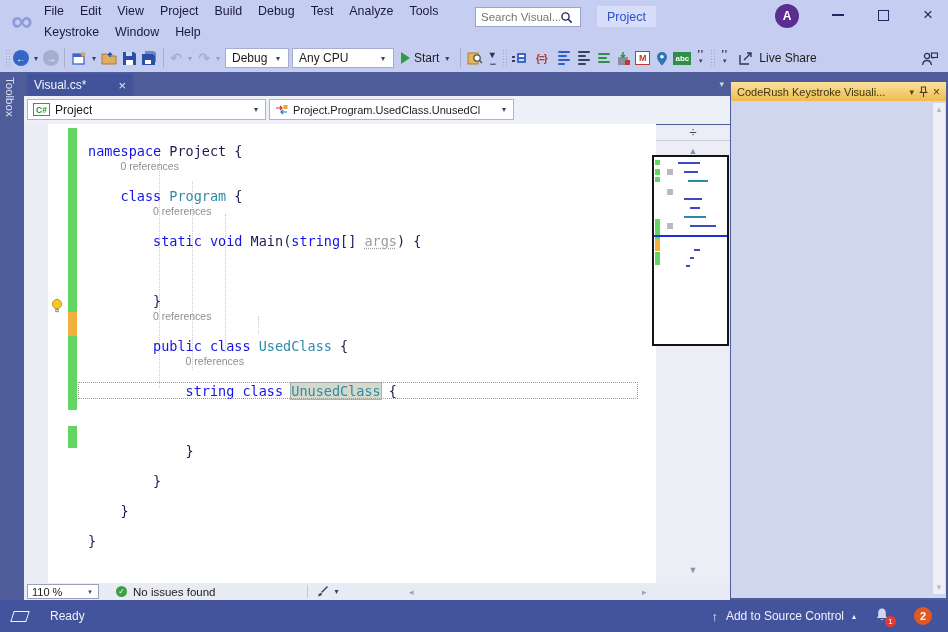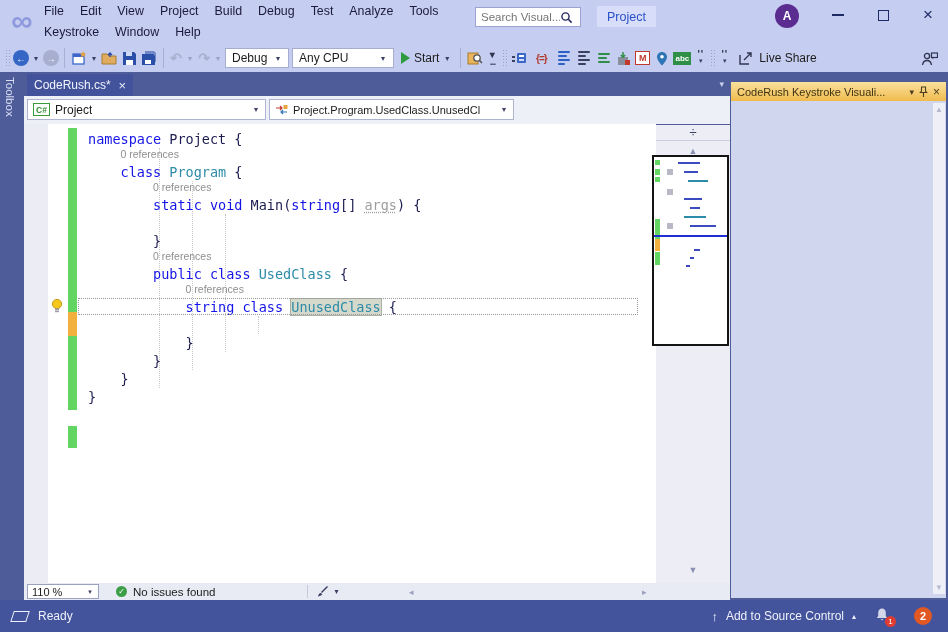--- a/index.html
+++ b/index.html
@@ -84,21 +84,21 @@
   .glyph-margin { position:absolute; left:0; top:0; width:24px; height:100%; background:#ecedf4; }
   .chg { position:absolute; width:9px; left:44px; }
   .chg-g1 { top:4px; height:282px; background:#62d562; }
   .chg-o  { top:188px; height:24px; background:#f2b13c; }
   .chg-g2 { top:302px; height:22px; background:#62d562; }
   .iguide { position:absolute; width:0; border-left:1px dotted #c9c9c9; }
   .lightbulb { position:absolute; left:26px; top:174px; }
   #code-lines { position:absolute; left:64px; top:6px; right:0; font-family:"DejaVu Sans Mono", monospace;
                 font-size:13.5px; }
   .cl { white-space:pre; position:relative; }
-  .cl.code { height:18px; line-height:18px; }
+  .cl.code { height:18px; line-height:18px;margin-top:12px; }
   .cl.lens { height:15px; line-height:13px; font-family:Liberation Sans, sans-serif; font-size:10.5px; color:#8f8f8f; }
   .cl.current::after { content:""; position:absolute; left:-10px; right:18px; top:0; bottom:1px;
                        border:1px dotted #9b9b9b; pointer-events:none; }
   .tk-kw { color:#1414e6; } .tk-ty { color:#2e8ba8; } .tk-id { color:#1c1c50; } .tk-pn { color:#1c1c50; }
   .tk-dim { color:#9d9d9d; text-decoration:underline dotted #9d9d9d; text-underline-offset:2px; }
   .tk-tyhl { color:#2e8ba8; background:#d4d9cc; box-shadow:0 0 0 1px #a9b2a4; }
 
   
   .scrollcol { position:absolute; left:656px; top:125px; width:74px; height:458px; background:#edeef5; }
   .splitter { position:absolute; left:0; top:0; width:74px; height:16px; border-bottom:1px solid #c9ccdd;
@@ -126,21 +126,21 @@
   .issues-txt { margin-left:6px; font-size:11.5px; }
   .eb-sep { width:1px; height:13px; background:#c6c9db; margin-left:92px; }
   .brush-grp { display:flex; align-items:center; gap:3px; margin-left:8px; color:#3a3f63; }
   .hsb-left { position:absolute; left:385px; color:#9aa0bd; font-size:9px; }
   .hsb-right { position:absolute; left:618px; color:#9aa0bd; font-size:9px; }
 
   
   .statusbar { position:absolute; left:0; top:600px; width:948px; height:32px; background:#44549c;
                color:#eef1fb; font-size:12px; display:flex; align-items:center; }
   .ready-ico { width:16px; height:11px; border:1.5px solid #eef1fb; transform:skewX(-18deg); margin-left:12px; }
-  .ready-txt { margin-left:10px; }
+  .ready-txt { margin-left:22px; }
   .sb-right { position:absolute; right:16px; display:flex; align-items:center; gap:8px; }
   .sb-up { font-size:13px; }
   .sb-caret { font-size:8px; }
   .bell-wrap { position:relative; width:18px; height:18px; margin-left:10px; }
   .bell-badge { position:absolute; right:-4px; bottom:-2px; width:11px; height:11px; border-radius:50%;
                 background:#e03c31; color:#fff; font-size:8px; display:flex; align-items:center; justify-content:center; }
   .notif-circle { width:18px; height:18px; border-radius:50%; background:#e25822; color:#fff; font-size:11px;
                   font-weight:bold; display:flex; align-items:center; justify-content:center; margin-left:14px; }
 
   
@@ -333,21 +333,21 @@
       </svg>
     </span>
   </div>
 
   <div class="toolbox-strip">
     <div class="toolbox-label">Toolbox</div>
   </div>
 
   <div class="tabstrip">
     <div class="doc-tab">
-      <span>CodeRush.cs*</span>
+      <span>Visual.cs*</span>
       <span class="tab-close">×</span>
     </div>
     <span class="tabstrip-caret">▾</span>
   </div>
 
   <div class="navbar">
     <div class="nav-combo nc-left">
       <span class="cs-badge">C#</span>
       <span class="txt">Project</span>
       <span class="tb-caret">▾</span>

